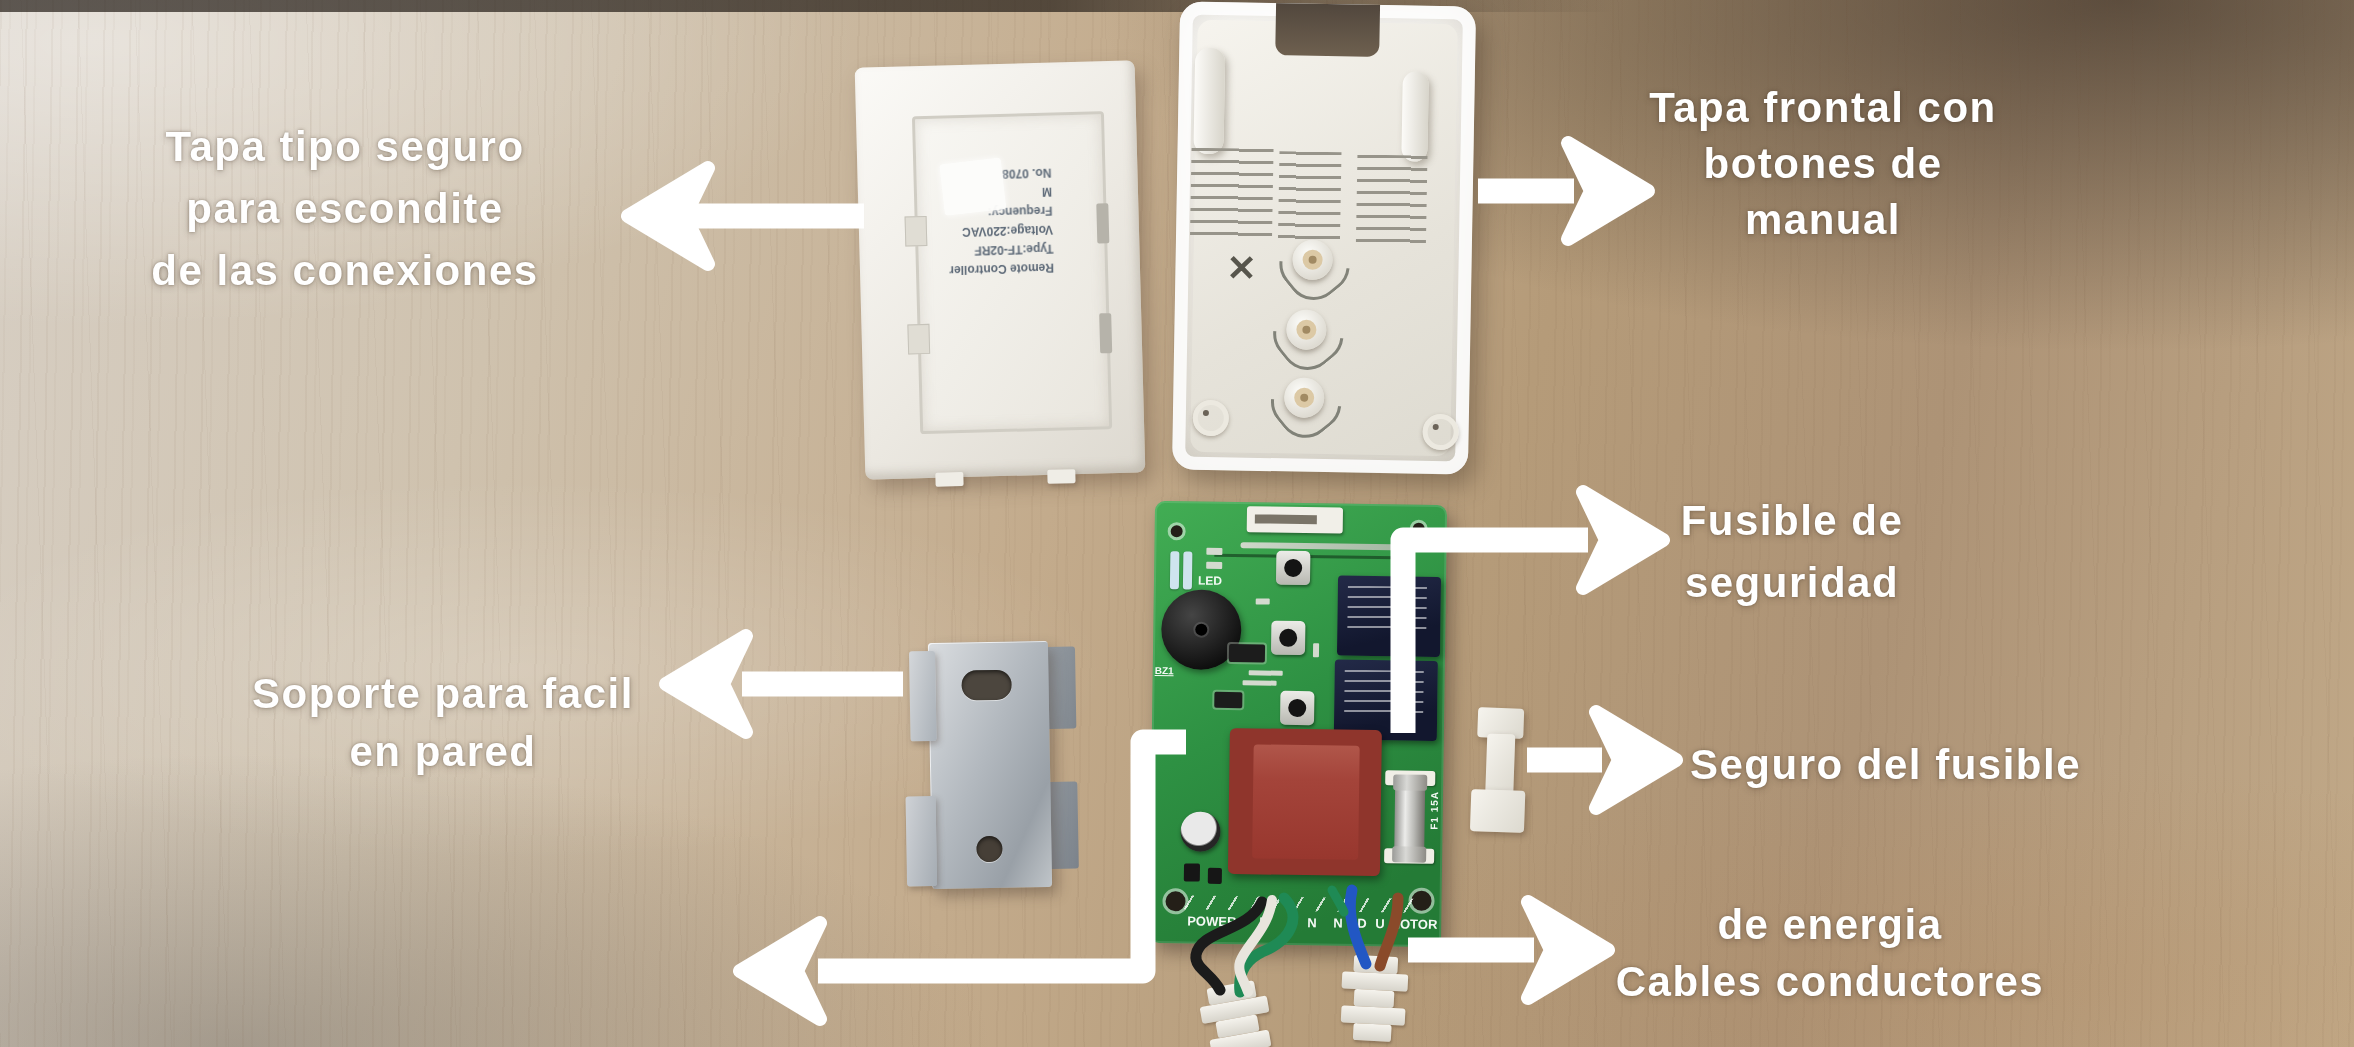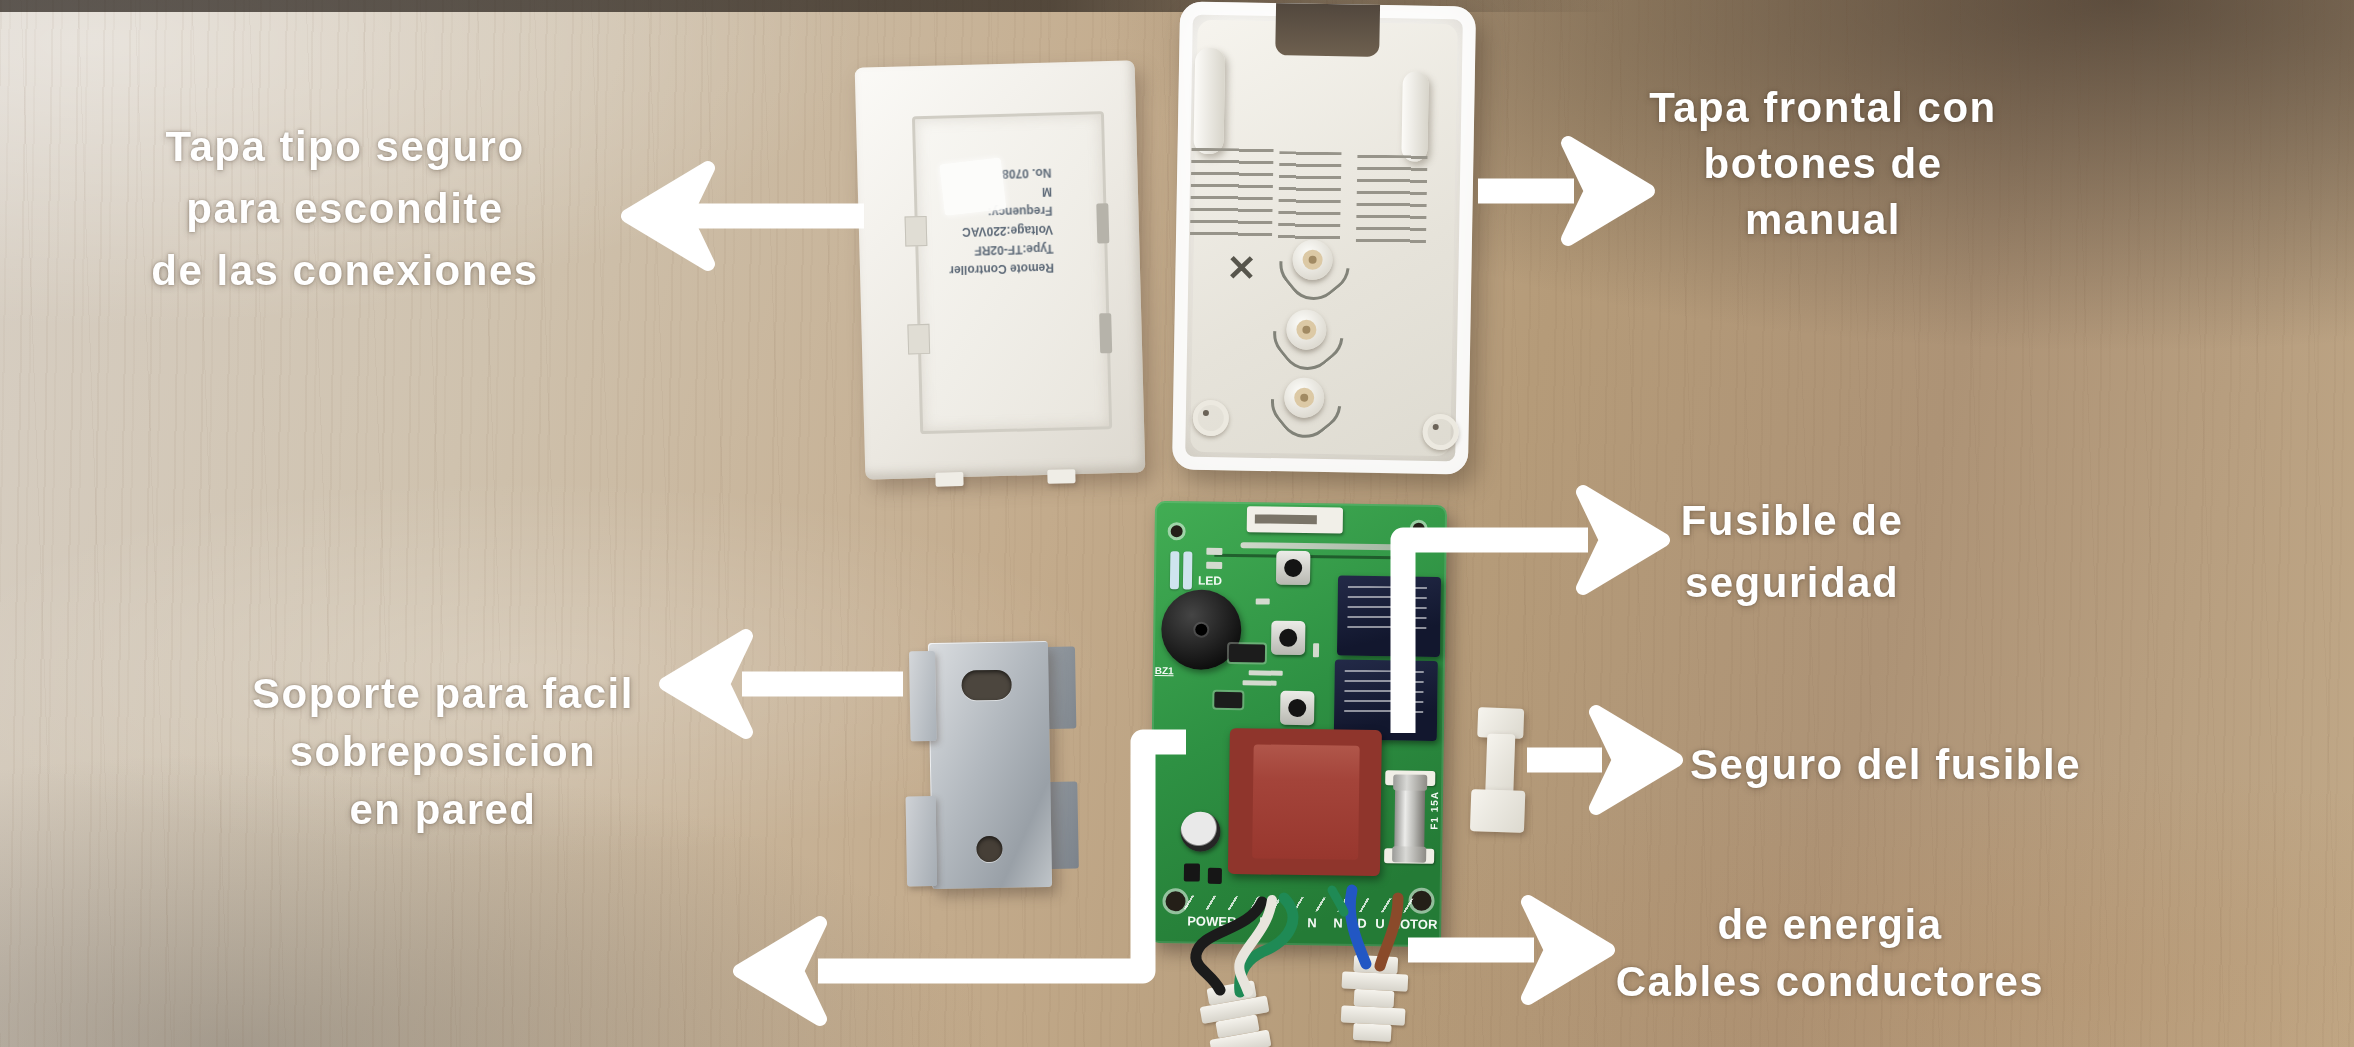--- a/index.html
+++ b/index.html
@@ -358,21 +358,20 @@
     <span class="l">Tapa frontal con</span>
     <span class="l">botones de</span>
     <span class="l">manual</span>
   </div>
   <div class="ann ann-fusible">
     <span class="l">Fusible de</span>
     <span class="l">seguridad</span>
   </div>
   <div class="ann ann-soporte">
     <span class="l">Soporte para facil</span>
-    <span class="l">sobreposicion</span>
     <span class="l">en pared</span>
   </div>
   <div class="ann ann-seguro">
     <span class="l">Seguro del fusible</span>
   </div>
   <div class="ann ann-cables">
     <span class="l">de energia</span>
     <span class="l">Cables conductores</span>
   </div>
 

